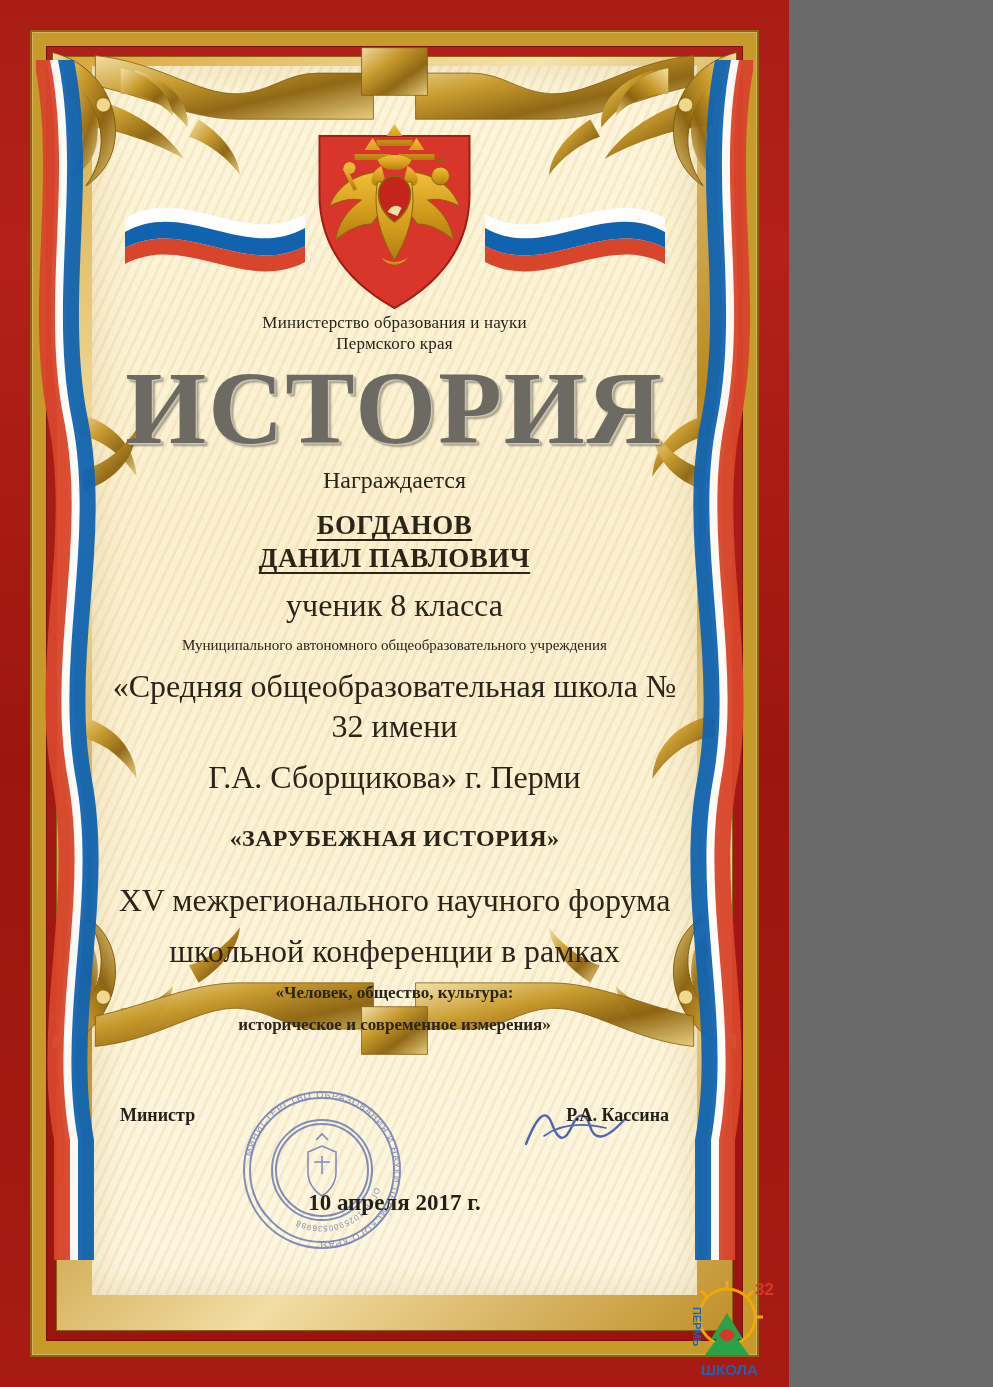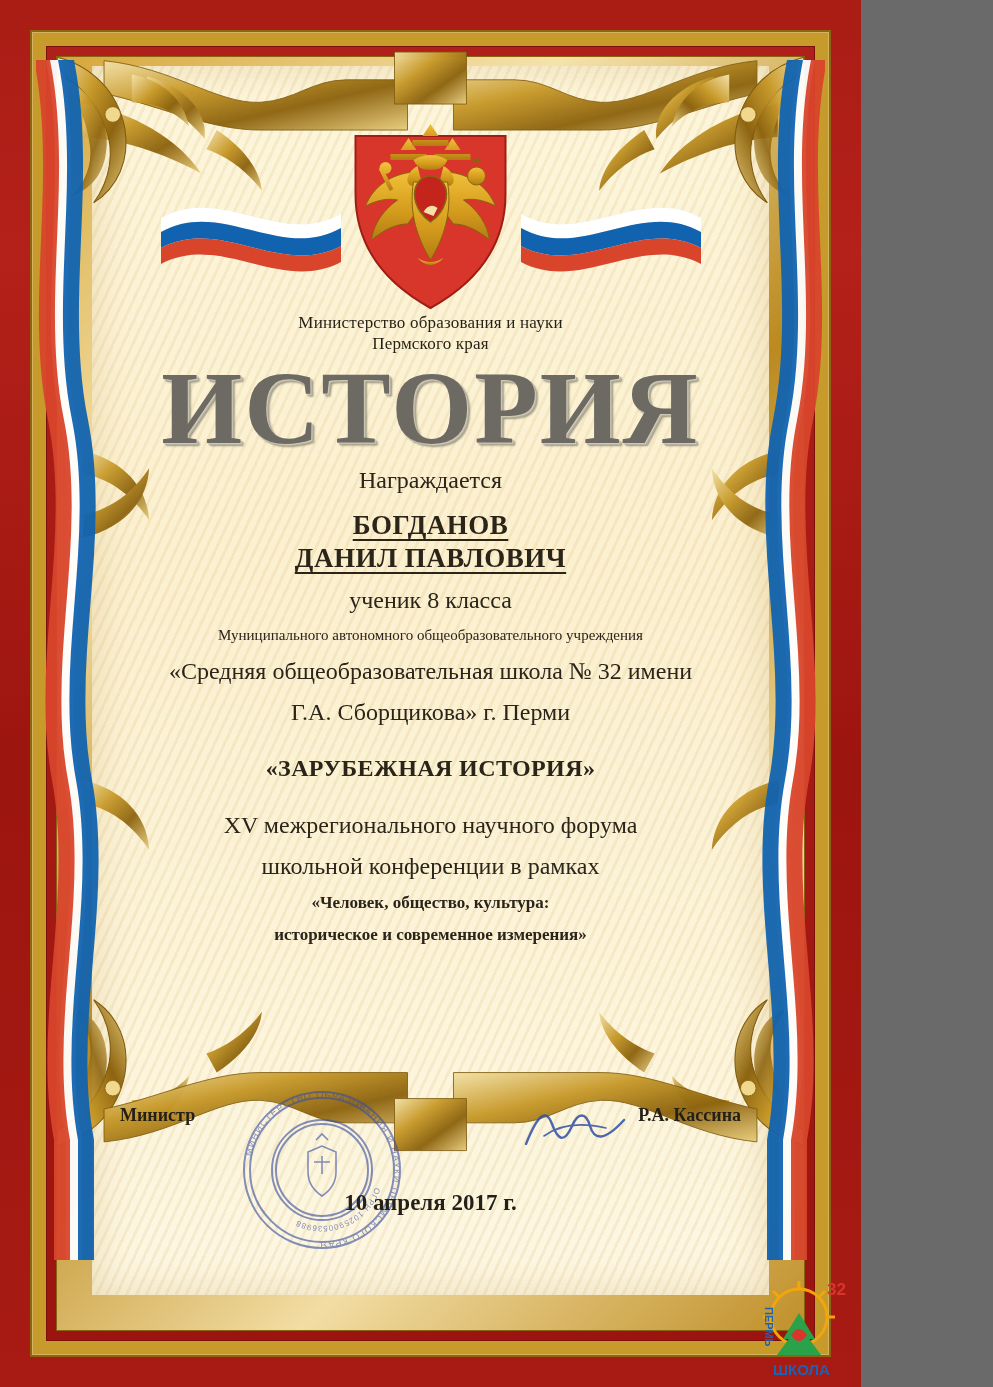--- a/index.html
+++ b/index.html
@@ -2,21 +2,21 @@
 <html><head>
 <meta charset="utf-8">
 <style>
   html, body {
     margin: 0;
     padding: 0;
     background: #6a6a6a;
   }
   #page {
     position: relative;
-    width: 861px;
+    width: 789px;
     height: 1387px;
     overflow: hidden;
     background: #5eead4;
     font-family: "Liberation Serif", serif;
   }
 
   
   .frame-outer {
     position: absolute;
     inset: 0;
@@ -136,21 +136,21 @@
   .recipient-name {
     font-weight: 700;
     font-size: 27px;
     letter-spacing: .5px;
     text-decoration: underline;
     text-underline-offset: 5px;
     margin: 2px 0;
   }
 
   .line {
-    font-size: 24px;
+    font-size: 32px;
     margin: 11px 0;
     line-height: 1.25;
   }
   .line.small { font-size: 15px; }
   .line b { font-weight: 700; }
   .section-name {
     font-weight: 700;
     font-size: 24px;
     letter-spacing: .4px;
     margin: 28px 0;

